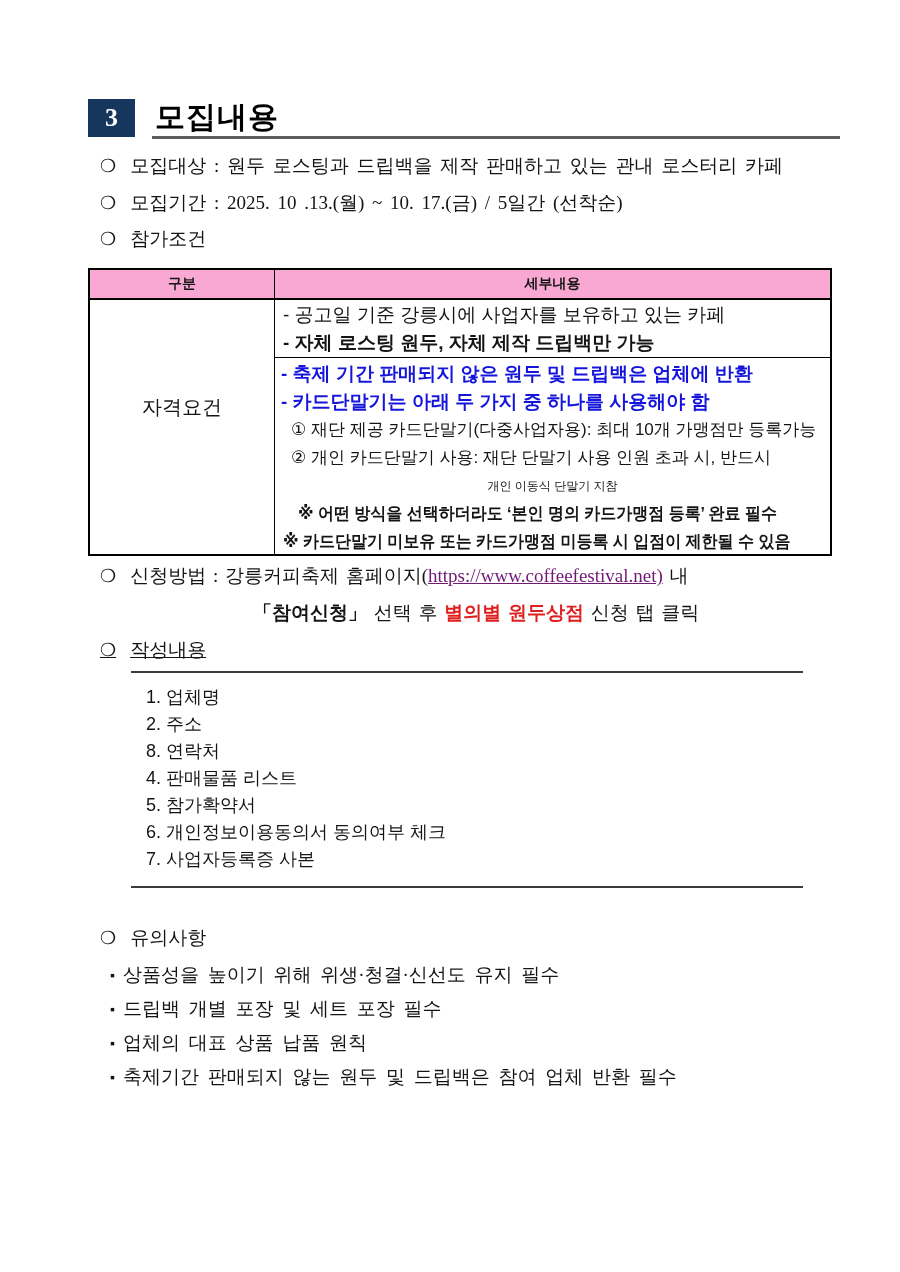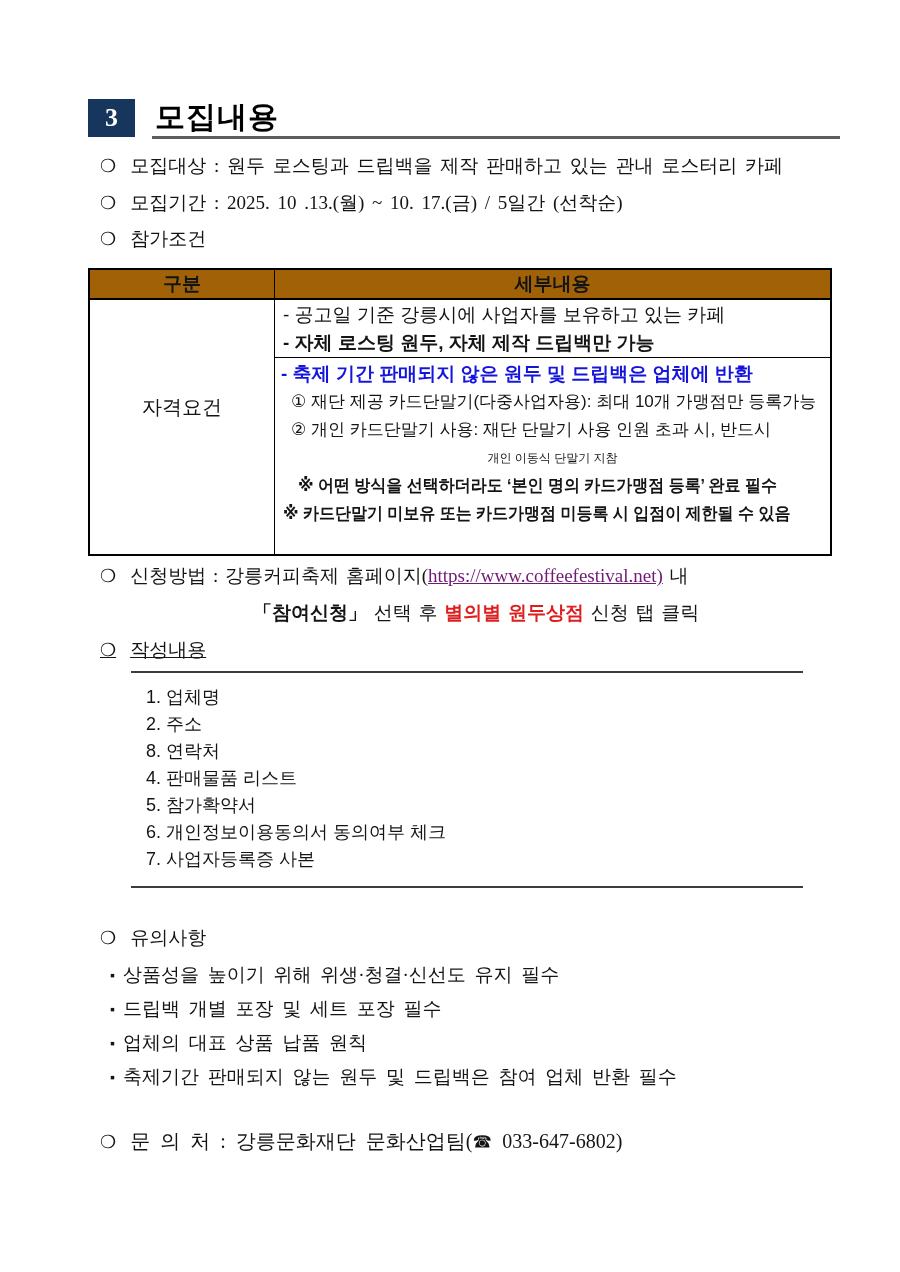--- a/index.html
+++ b/index.html
@@ -26,21 +26,21 @@
   .bullet-circle { font-size:18px; margin-right:14px; }
 
   
   .tbl {
     position:absolute; left:88px; top:268px; width:744px;
     display:grid; grid-template-columns:185px 1fr; grid-template-rows:30px 58px 196px;
     border:2px solid #000; box-sizing:border-box;
     font-family:"Liberation Sans","DejaVu Sans",sans-serif;
   }
   .tbl .th {
-    background:#a16207; font-weight:bold; font-size:19px;
+    background:#f9a8d4; font-weight:bold; font-size:14px;
     display:flex; align-items:center; justify-content:center;
     border-bottom:2px solid #000; box-sizing:border-box;
   }
   .tbl .th-cat { border-right:1.5px solid #000; }
   .tbl .lbl {
     grid-row:2 / span 2; border-right:1.5px solid #000; box-sizing:border-box;
     display:flex; align-items:center; justify-content:center; font-size:20px;
     padding-bottom:40px;
   }
   .tbl .cellA { border-bottom:1.5px solid #000; box-sizing:border-box; padding:1px 8px 0; }
@@ -105,20 +105,21 @@
 
     <div class="lbl">자격요건</div>
 
     <div class="cellA">
       <div class="ln">- 공고일 기준 강릉시에 사업자를 보유하고 있는 카페</div>
       <div class="ln bold">- 자체 로스팅 원두, 자체 제작 드립백만 가능</div>
     </div>
 
     <div class="cellB">
       <div class="ln blue">- 축제 기간 판매되지 않은 원두 및 드립백은 업체에 반환</div>
+      <div class="ln blue">- 카드단말기는 아래 두 가지 중 하나를 사용해야 함</div>
       <div class="ln num">① 재단 제공 카드단말기(다중사업자용): 최대 10개 가맹점만 등록가능</div>
       <div class="ln num">② 개인 카드단말기 사용: 재단 단말기 사용 인원 초과 시, 반드시</div>
       <div class="ln cont">개인 이동식 단말기 지참</div>
       <div class="ln note"><span class="squish">※ 어떤 방식을 선택하더라도 ‘본인 명의 카드가맹점 등록’ 완료 필수</span></div>
       <div class="ln note"><span class="squish">※ 카드단말기 미보유 또는 카드가맹점 미등록 시 입점이 제한될 수 있음</span></div>
     </div>
   </div>
 
   <div class="apply-1">
     <span class="bullet-circle">❍</span><span>신청방법 : </span><span>강릉커피축제 홈페이지(</span><a class="link">https://www.coffeefestival.net)</a><span> 내</span>
@@ -145,17 +146,14 @@
   <div class="h-line" style="top:925px;">
     <span class="bullet-circle">❍</span><span>유의사항</span>
   </div>
   <div class="notices">
     <div class="ni"><span class="bullet-square">▪</span><span>상품성을 높이기 위해 위생·청결·신선도 유지 필수</span></div>
     <div class="ni"><span class="bullet-square">▪</span><span>드립백 개별 포장 및 세트 포장 필수</span></div>
     <div class="ni"><span class="bullet-square">▪</span><span>업체의 대표 상품 납품 원칙</span></div>
     <div class="ni"><span class="bullet-square">▪</span><span>축제기간 판매되지 않는 원두 및 드립백은 참여 업체 반환 필수</span></div>
   </div>
 
-  <div class="contact">
-    <span class="bullet-circle">❍</span><span>문 의 처 : 강릉문화재단 문화산업팀(☎ 033-647-6802)</span>
-  </div>
 
 </div>
 
 </body></html>

